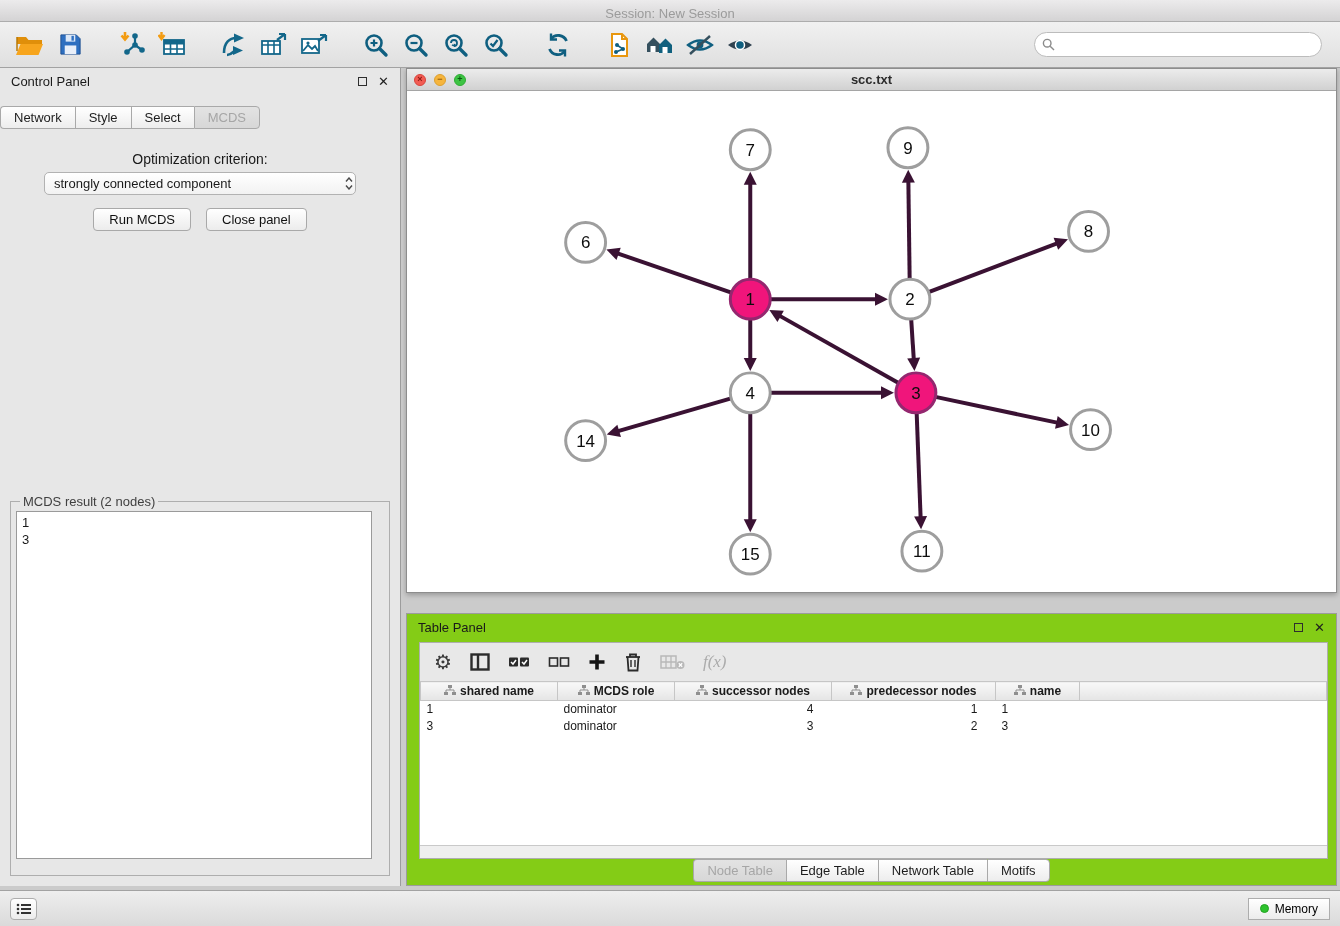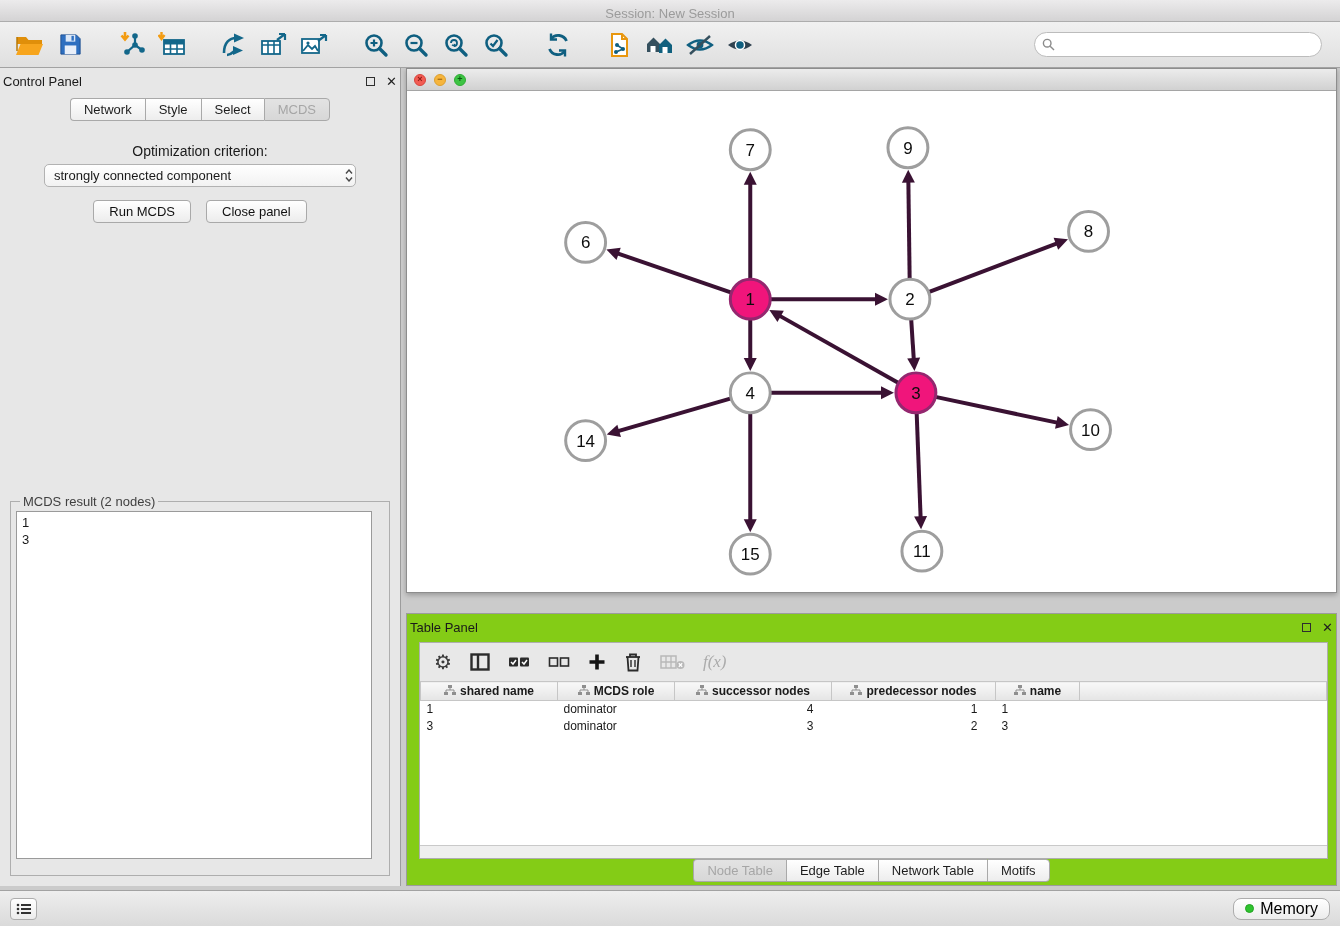--- a/index.html
+++ b/index.html
@@ -20,25 +20,25 @@
   .search-wrap input{width:100%;height:100%;border:1px solid #bcbcbc;border-radius:13px;background:#fff;
     padding:0 10px 0 26px;font-size:13px;outline:none;font-family:inherit}
   .search-ic{position:absolute;left:8px;top:6px}
 
   
   .main{flex:1;display:flex;background:#cbcbcb;overflow:hidden;padding-bottom:4px}
 
   
   .control-panel{width:401px;flex:0 0 auto;background:#e7e7e7;border-right:1px solid #9c9c9c;
     display:flex;flex-direction:column}
-  .panel-header{height:26px;display:flex;align-items:center;padding:0 3px;font-size:13px}
+  .panel-header{height:26px;display:flex;align-items:center;padding:0 11px;font-size:13px}
   .ph-controls{margin-left:auto;display:flex;align-items:center;gap:11px}
   .float-ic{width:9px;height:9px;border:1.5px solid #2e2e2e;display:inline-block;cursor:pointer}
   .close-ic{font-size:13px;font-weight:bold;color:#1e1e1e;cursor:pointer;line-height:1}
-  .seg-row{display:flex;justify-content:center;margin-top:4px}
+  .seg-row{display:flex;margin-top:12px}
   .seg-btn{font-size:13px;font-family:inherit;padding:3px 13px;background:linear-gradient(#ffffff,#ededed);
     border:1px solid #a9a9a9;border-right:none;color:#1d1d1d;cursor:pointer}
   .seg-btn:first-child{border-radius:4px 0 0 4px}
   .seg-btn:last-child{border-radius:0 4px 4px 0;border-right:1px solid #a9a9a9}
   .seg-btn.active{background:linear-gradient(#e3e3e3,#d7d7d7);color:#a6a6a6}
   .cp-content{padding-top:22px;display:flex;flex-direction:column;align-items:center;flex:0 0 auto}
   .opt-label{font-size:14px;margin-bottom:5px}
   .select-box{width:312px;height:23px;background:linear-gradient(#ffffff,#f2f2f2);border:1px solid #b2b2b2;
     border-radius:5px;display:flex;align-items:center;padding:0 2px 0 9px;cursor:pointer}
   .select-box .val{flex:1;font-size:13px}
@@ -83,23 +83,23 @@
   thead th .hlab{vertical-align:1px;margin-left:4px}
   tbody td{height:17px;padding:0 6px;white-space:nowrap;overflow:hidden}
   .hscroll{height:13px;flex:0 0 auto;background:#efefef;border-top:1px solid #c9c9c9}
   .tp-tabs{height:26px;flex:0 0 auto;display:flex;justify-content:center;align-items:flex-start}
 
   
   .statusbar{height:36px;flex:0 0 auto;background:linear-gradient(#eeeeee,#dadada);border-top:1px solid #a2a2a2;
     display:flex;align-items:center;padding:0 10px}
   .list-btn{width:27px;height:22px;border:1px solid #adadad;border-radius:4px;background:linear-gradient(#ffffff,#ececec);
     display:flex;align-items:center;justify-content:center;cursor:pointer}
-  .memory-btn{margin-left:auto;height:22px;border:1px solid #adadad;border-radius:8px;
+  .memory-btn{margin-left:auto;height:22px;border:1px solid #adadad;border-radius:0;
     background:linear-gradient(#ffffff,#ececec);display:flex;align-items:center;gap:6px;padding:0 11px;
-    font-size:16px;font-family:inherit;cursor:pointer}
+    font-size:12px;font-family:inherit;cursor:pointer}
   .mem-dot{width:9px;height:9px;border-radius:50%;background:#2ec32e;border:1px solid #22a322}
 </style>
 </head>
 <body>
 
 <div class="app">
 
   <div class="titlebar">
     <span>Session: New Session</span>
   </div>
@@ -286,20 +286,21 @@
             <div>1</div>
             <div>3</div>
           </div>
       </fieldset>
     </div>
 
     <div class="right-col">
 
       <div class="network-window">
         <div class="net-titlebar">
+          <span class="net-title">scc.txt</span>
           <span class="traffic">
             <span class="tl red">×</span>
             <span class="tl yellow">−</span>
             <span class="tl green">+</span>
           </span>
         </div>
         <div class="canvas">
           <svg viewBox="0 0 931 503" preserveAspectRatio="none">
               <line x1="344" y1="189" x2="344" y2="92" stroke="#3a1233" stroke-width="4"></line>
               <polygon points="344,81 350.5,94 337.5,94" fill="#3a1233"></polygon>

